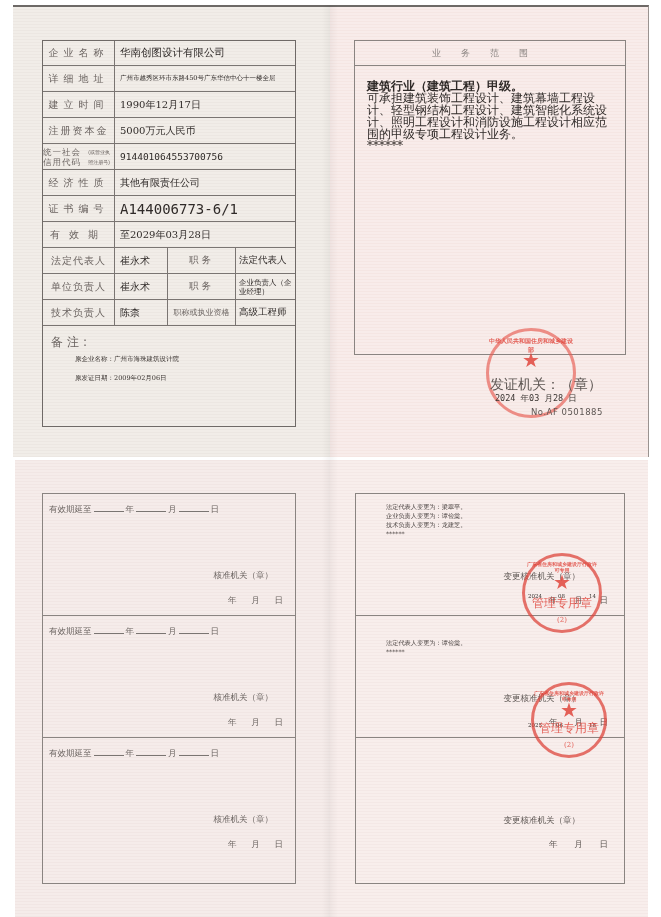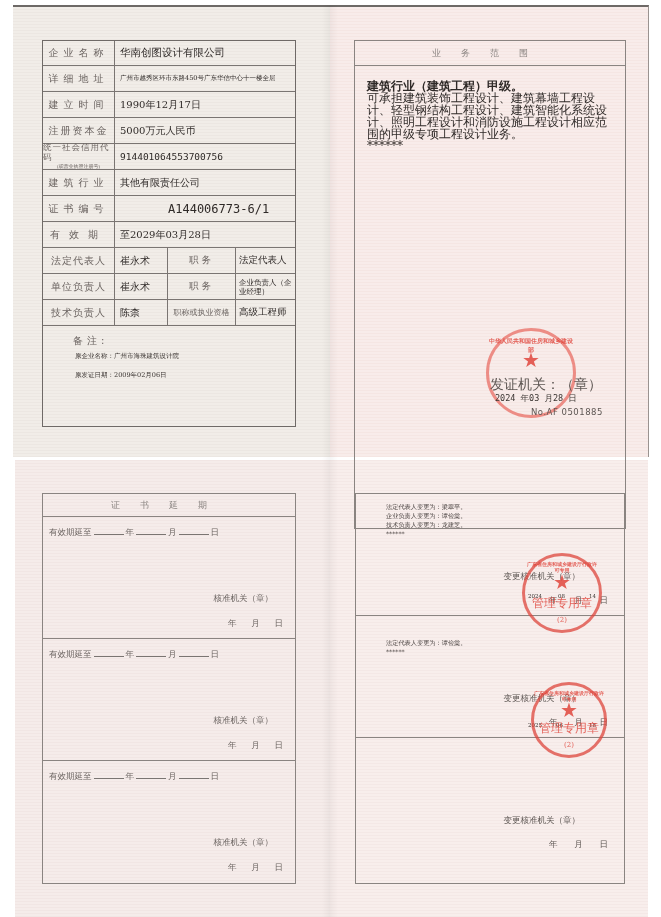--- a/index.html
+++ b/index.html
@@ -17,39 +17,39 @@
   .p-br { left:330px; top:460px; width:318px; height:457px;
           background:repeating-linear-gradient(0deg,#f4e8e6 0 1px,#f8eeec 1px 3px); }
   .fold { position:absolute; left:322px; top:5px; width:16px; height:912px;
           background:linear-gradient(90deg,rgba(0,0,0,0) 0,rgba(0,0,0,0.04) 50%,rgba(0,0,0,0) 100%); }
 
   
   .info { position:absolute; left:42px; top:40px; width:254px; height:387px;
           border:1px solid #6f6a67; box-sizing:border-box; }
   .row { display:flex; border-bottom:1px solid #7a7572; box-sizing:border-box; height:26px; align-items:center; }
   .lbl { width:72px; height:100%; border-right:1px solid #7a7572; display:flex; align-items:center; justify-content:center;
-         font-family:Liberation Serif, serif; font-size:10px; color:#6b6461; letter-spacing:5px; flex-shrink:0; box-sizing:border-box; }
-  .lbl.sm { letter-spacing:1px; flex-direction:column; font-size:8.5px; line-height:10px; }
+         font-family:Liberation Sans, sans-serif; font-size:10px; color:#6b6461; letter-spacing:5px; flex-shrink:0; box-sizing:border-box; }
+  .lbl.sm { letter-spacing:1px; flex-direction:row; font-size:8.5px; line-height:10px; }
   .lbl.sm span.tiny { font-size:5px; letter-spacing:0; }
   .val { padding-left:5px; font-size:10px; color:#2f2a28; white-space:nowrap; overflow:hidden; }
   .val.small { font-size:6.5px; }
   .cell { height:100%; display:flex; align-items:center; border-right:1px solid #7a7572; box-sizing:border-box; }
   .cell:last-child { border-right:none; }
   .c-name { width:53px; padding-left:5px; font-size:10px; color:#2f2a28; }
   .c-pos { width:68px; justify-content:center; font-family:"DejaVu Sans","Liberation Sans",sans-serif; font-size:9.5px; color:#6b6461; letter-spacing:3px; }
   .c-pos.q { font-size:8px; letter-spacing:0; }
   .c-title { flex:1; padding-left:3px; font-size:9.5px; color:#2f2a28; }
   .c-title.two { font-size:7.5px; line-height:9px; white-space:normal; }
   .remarks { padding:8px 0 0 8px; }
-  .remarks .rl { font-family:"DejaVu Sans","Liberation Sans",sans-serif; font-size:10px; color:#6b6461; letter-spacing:4px;margin-left:22px; }
+  .remarks .rl { font-family:"DejaVu Sans","Liberation Sans",sans-serif; font-size:12px; color:#6b6461; letter-spacing:4px; }
   .remarks .ri { font-size:6.5px; color:#3a3431; margin:4px 0 0 24px; }
   .remarks .ri + .ri { margin-top:10px; }
 
   
-  .scope { position:absolute; left:354px; top:40px; width:272px; height:489px;
+  .scope { position:absolute; left:354px; top:40px; width:272px; height:315px;
            border:1px solid #8a8481; box-sizing:border-box; }
   .bhead { height:24px; border-bottom:1px solid #8a8481; display:flex; align-items:center; justify-content:center;
            font-family:"DejaVu Sans","Liberation Sans",sans-serif; font-size:9px; color:#8a8481; letter-spacing:20px; }
   .scope .body { padding:14px 0 0 12px; font-size:12px; line-height:12px; color:#2f2a28; }
   .scope .body .b { font-weight:bold; }
   .stamp { position:absolute; border:3px solid rgba(222,70,60,0.75); border-radius:50%; box-sizing:border-box; }
   .stamp .star { position:absolute; left:50%; top:35%; transform:translate(-50%,-50%); color:rgba(222,60,50,0.8); font-size:20px; }
   .stamp .arc { position:absolute; top:6px; left:0; right:0; text-align:center; font-size:7px; color:rgba(222,60,50,0.8); font-weight:bold; }
   .stamp .use { position:absolute; bottom:18px; left:0; right:0; text-align:center; font-size:12px; color:rgba(222,60,50,0.8); }
   .stamp .num { position:absolute; bottom:6px; left:0; right:0; text-align:center; font-size:7px; color:rgba(222,60,50,0.8); }
@@ -104,26 +104,26 @@
     <div class="val">5000万元人民币</div>
   </div>
   <div class="row">
     <div class="lbl sm">
       <span>统一社会信用代码</span>
       <span class="tiny">(或营业执照注册号)</span>
     </div>
     <div class="val" style="font-family:'DejaVu Sans Mono','Liberation Mono',monospace;font-size:9.5px;">914401064553700756</div>
   </div>
   <div class="row">
-    <div class="lbl">建筑行业</div>
+    <div class="lbl">经济性质</div>
     <div class="val">其他有限责任公司</div>
   </div>
   <div class="row">
     <div class="lbl">证书编号</div>
-    <div class="val" style="font-family:'DejaVu Sans Mono','Liberation Mono',monospace;font-size:12px;margin-left:48px;">A144006773-6/1</div>
+    <div class="val" style="font-family:'DejaVu Sans Mono','Liberation Mono',monospace;font-size:14px;">A144006773-6/1</div>
   </div>
   <div class="row">
     <div class="lbl" style="letter-spacing:9px;">有效期</div>
     <div class="val">至2029年03月28日</div>
   </div>
   <div class="row">
     <div class="lbl" style="letter-spacing:1px;">法定代表人</div>
     <div class="cell c-name">崔永术</div>
     <div class="cell c-pos">职务</div>
     <div class="cell c-title">法定代表人</div>
@@ -157,21 +157,20 @@
 </div>
 <div class="stamp" style="left:486px;top:328px;width:90px;height:90px;border-color:rgba(230,90,80,0.65);">
   <div class="arc" style="font-size:6px;">中华人民共和国住房和城乡建设部</div>
   <div class="star">★</div>
 </div>
 <div class="issuer" style="left:490px;top:376px;">发证机关：（章）</div>
 <div class="issuer-date" style="left:495px;top:393px;">2024 年03 月28 日</div>
 <div class="certno" style="left:531px;top:407px;">No.AF 0501885</div>
 
 <div class="ext">
-  <div class="bhead">证书延期</div>
   <div class="eblock">
     <div class="eline">
       <span>有效期延至</span><span class="blank"></span><span>年</span><span class="blank"></span><span>月</span><span class="blank"></span><span>日</span>
     </div>
     <div class="eauth">核准机关（章）</div>
     <div class="edate">年 月 日</div>
   </div>
   <div class="eblock">
     <div class="eline">
       <span>有效期延至</span><span class="blank"></span><span>年</span><span class="blank"></span><span>月</span><span class="blank"></span><span>日</span>

